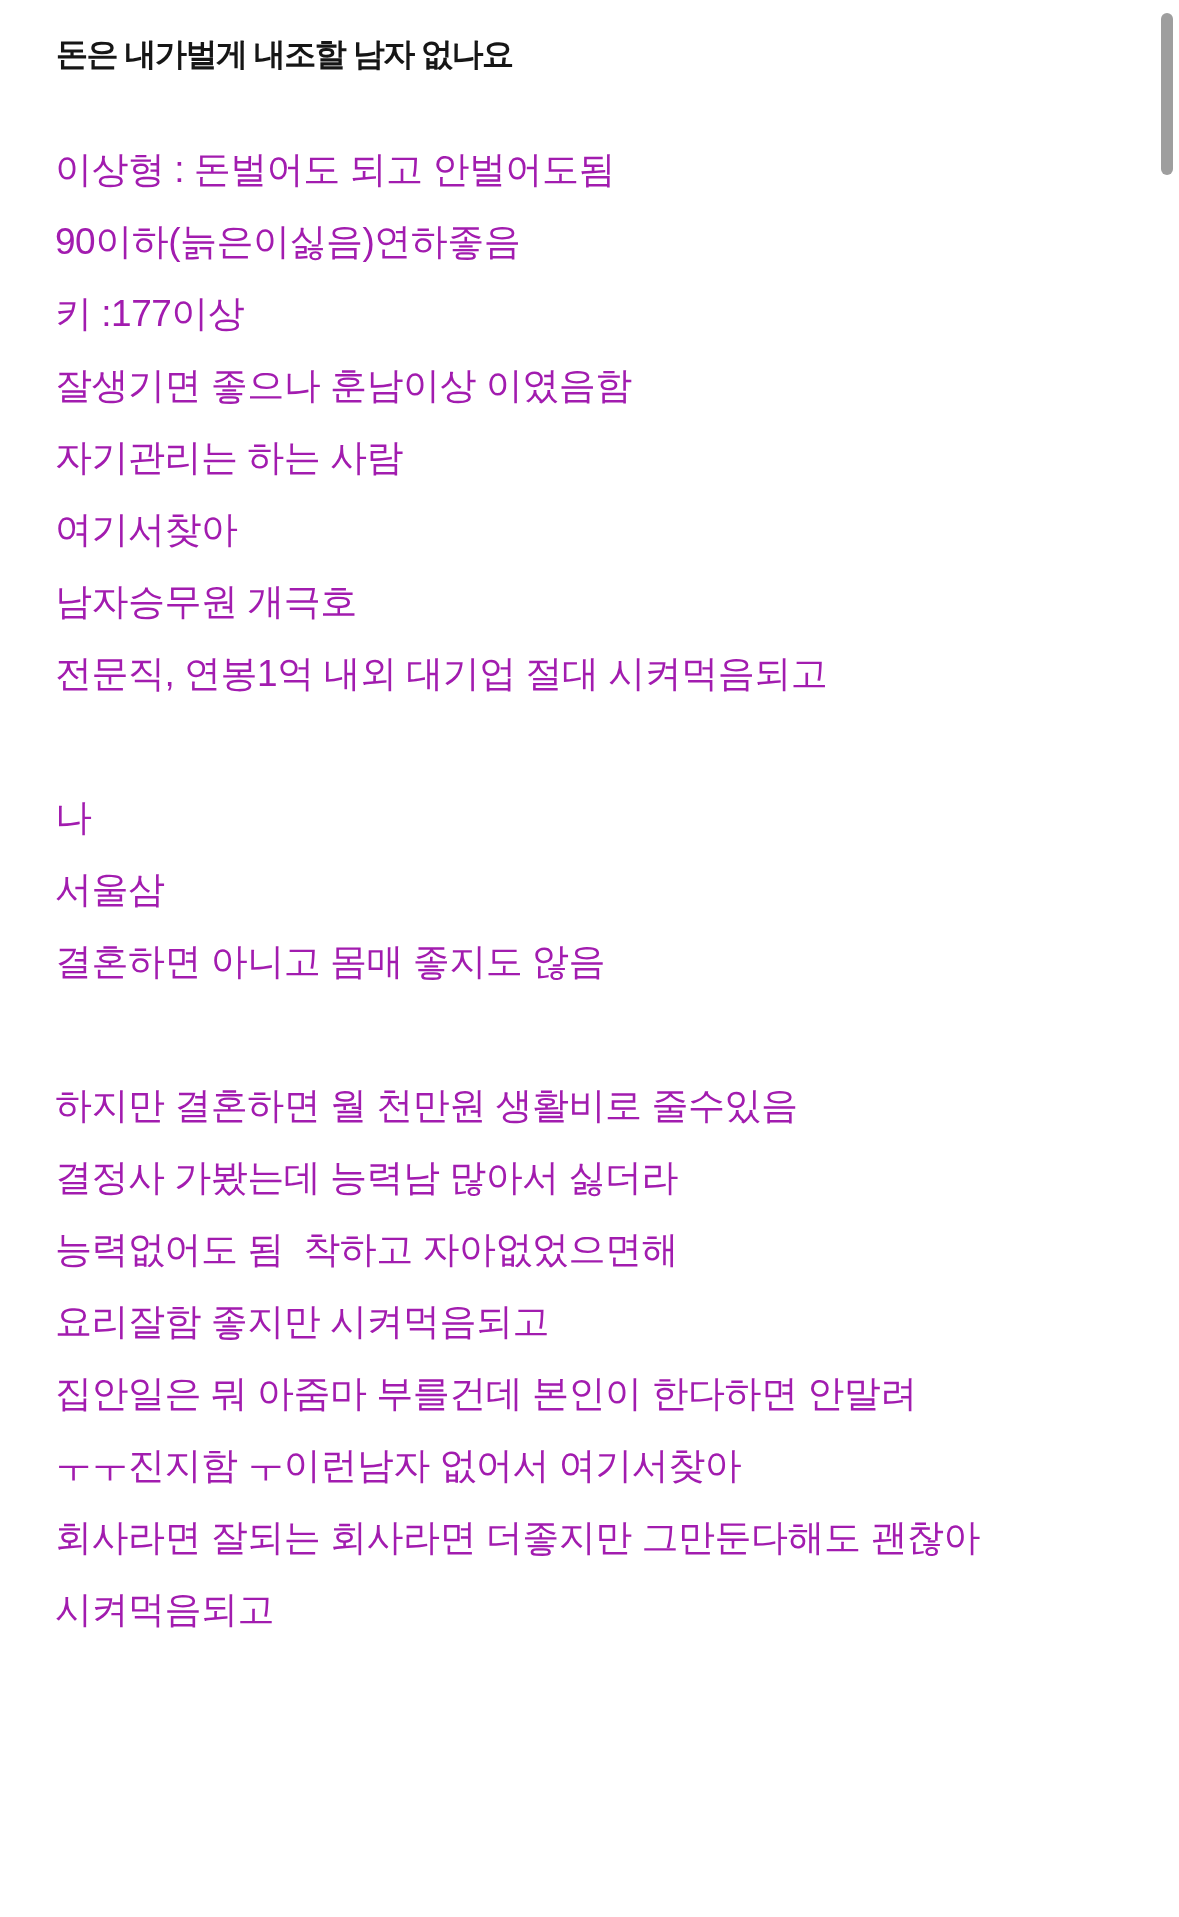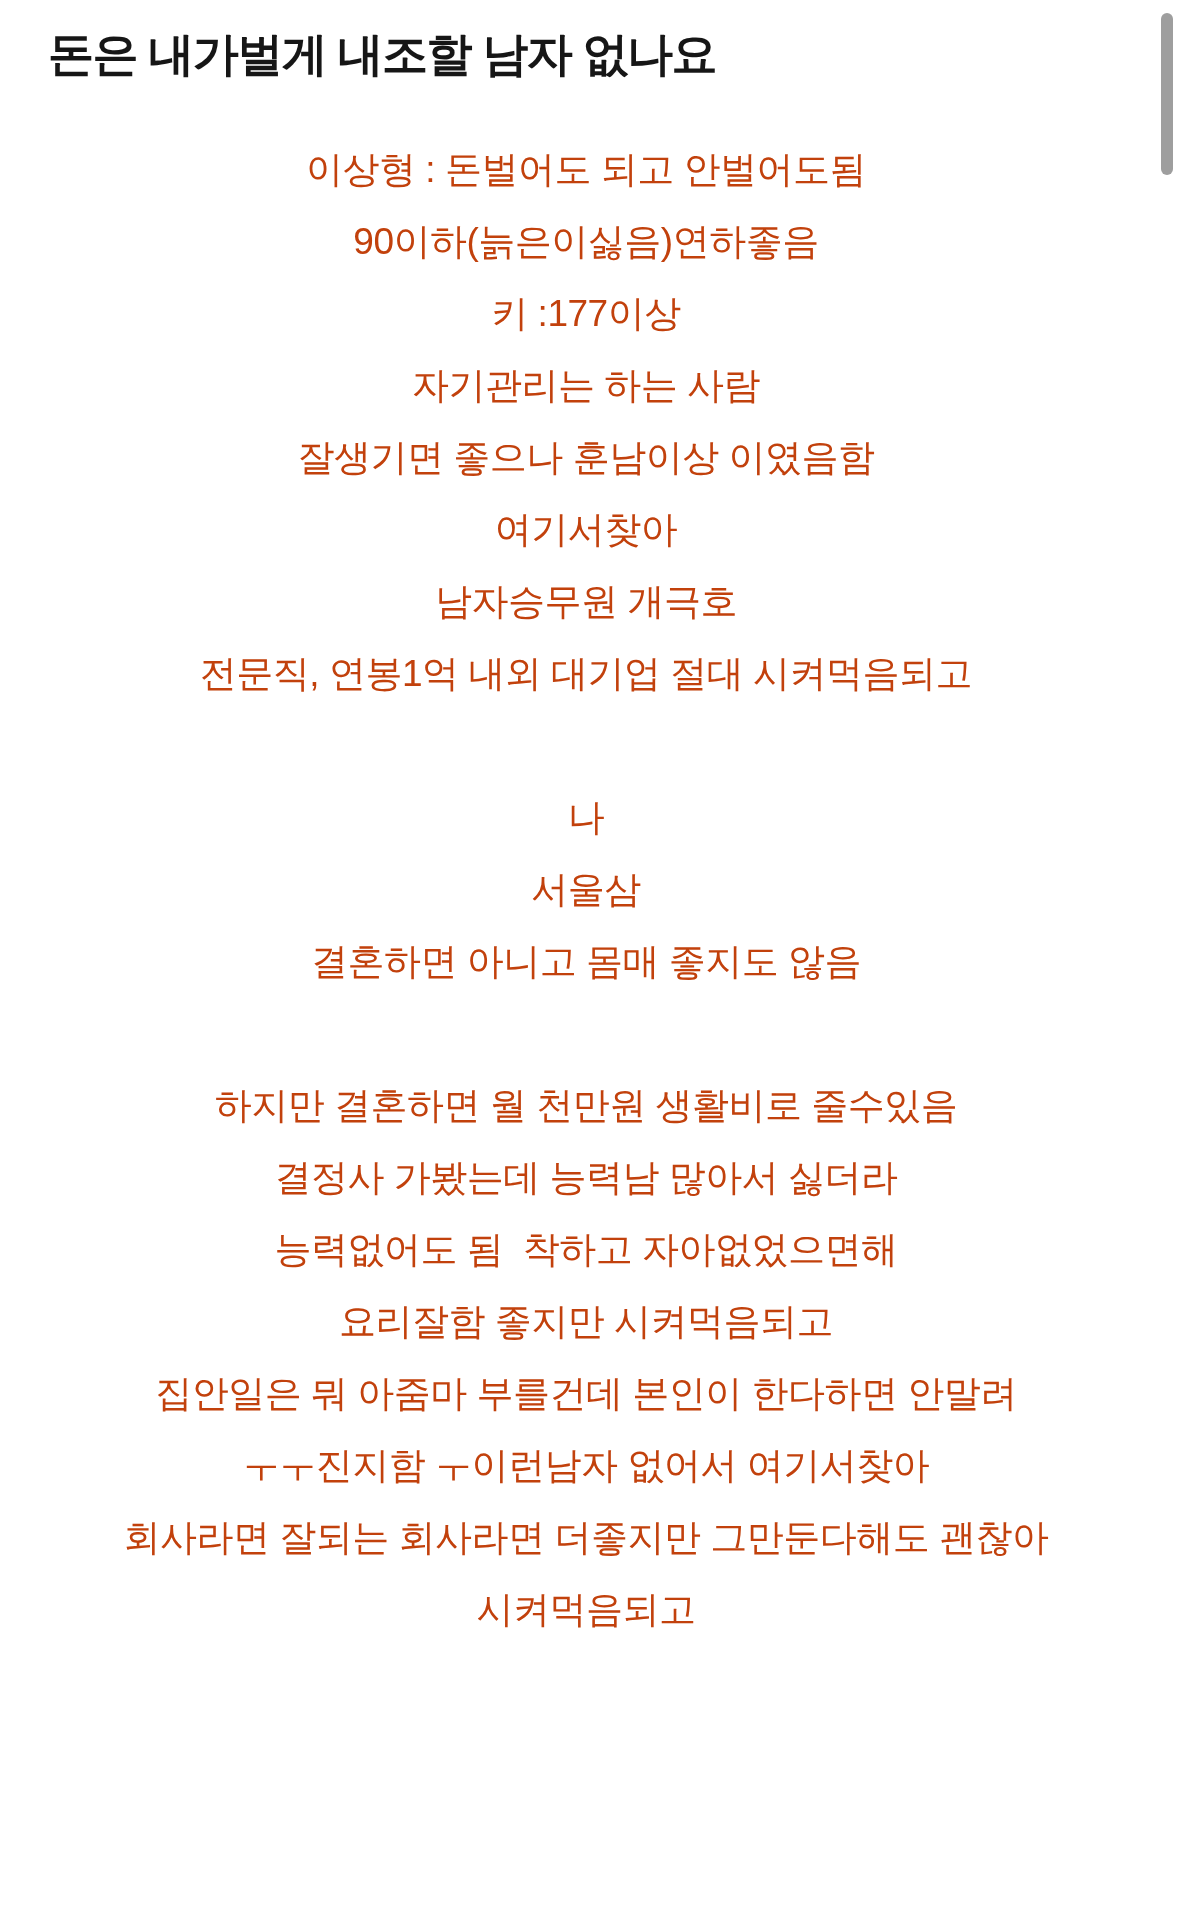--- a/index.html
+++ b/index.html
@@ -13,37 +13,36 @@
     position: relative;
     overflow: hidden;
     font-family: "Liberation Sans", "DejaVu Sans", sans-serif;
   }
   .post {
     box-sizing: border-box;
     width: 1179px;
     padding: 22px 52px 0 48px;
   }
   .post-title {
-    margin: 0 0 48px 0;
-    font-size: 46px;
+    margin: 0 0 48px 8px;
+    font-size: 32px;
     line-height: 64px;
     font-weight: 700;
     letter-spacing: -1.5px;
     color: #161616;
     white-space: nowrap;
   }
   .post-body {
     padding-left: 7px;
     padding-right: 10px;
     font-size: 37px;
     line-height: 72px;
     font-weight: 400;
-    color: #c2410c;
+    color: #a21caf;
     letter-spacing: -0.5px;
-    text-align: center;
   }
   .body-line {
     white-space: pre-wrap;
     min-height: 72px;
   }
   .scrollbar-thumb {
     position: absolute;
     top: 13px;
     right: 6px;
     width: 12px;
@@ -54,22 +53,22 @@
 </style>
 </head>
 <body>
 
 <main class="post">
   <h1 class="post-title">돈은 내가벌게 내조할 남자 없나요</h1>
   <div class="post-body">
       <div class="body-line">이상형 : 돈벌어도 되고 안벌어도됨</div>
       <div class="body-line">90이하(늙은이싫음)연하좋음</div>
       <div class="body-line">키 :177이상</div>
+      <div class="body-line">잘생기면 좋으나 훈남이상 이였음함</div>
       <div class="body-line">자기관리는 하는 사람</div>
-      <div class="body-line">잘생기면 좋으나 훈남이상 이였음함</div>
       <div class="body-line">여기서찾아</div>
       <div class="body-line">남자승무원 개극호</div>
       <div class="body-line">전문직, 연봉1억 내외 대기업 절대 시켜먹음되고</div>
       <div class="body-line">&nbsp;</div>
       <div class="body-line">나</div>
       <div class="body-line">서울삼</div>
       <div class="body-line">결혼하면 아니고 몸매 좋지도 않음</div>
       <div class="body-line">&nbsp;</div>
       <div class="body-line">하지만 결혼하면 월 천만원 생활비로 줄수있음</div>
       <div class="body-line">결정사 가봤는데 능력남 많아서 싫더라</div>

